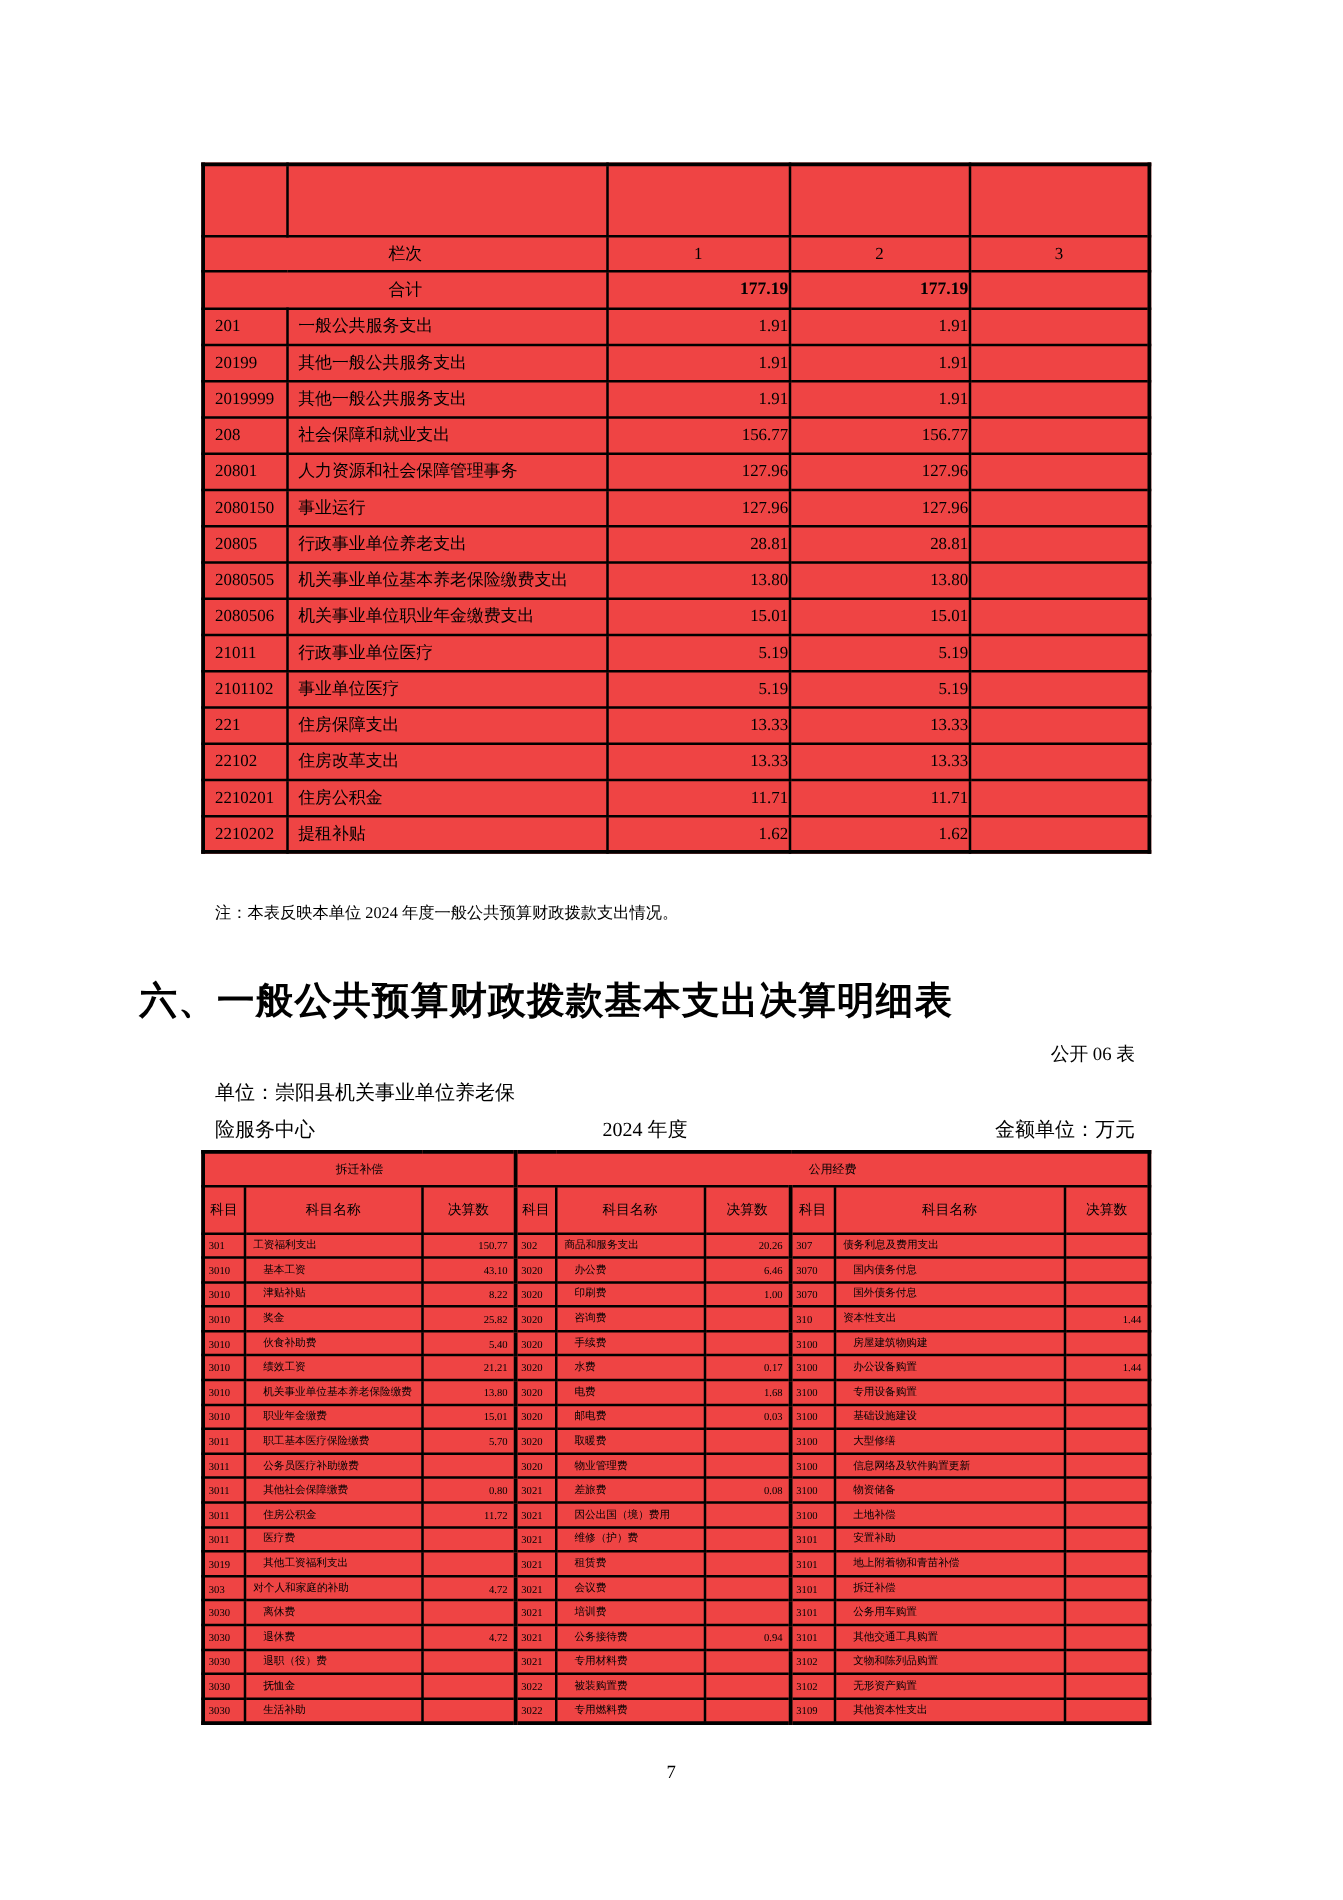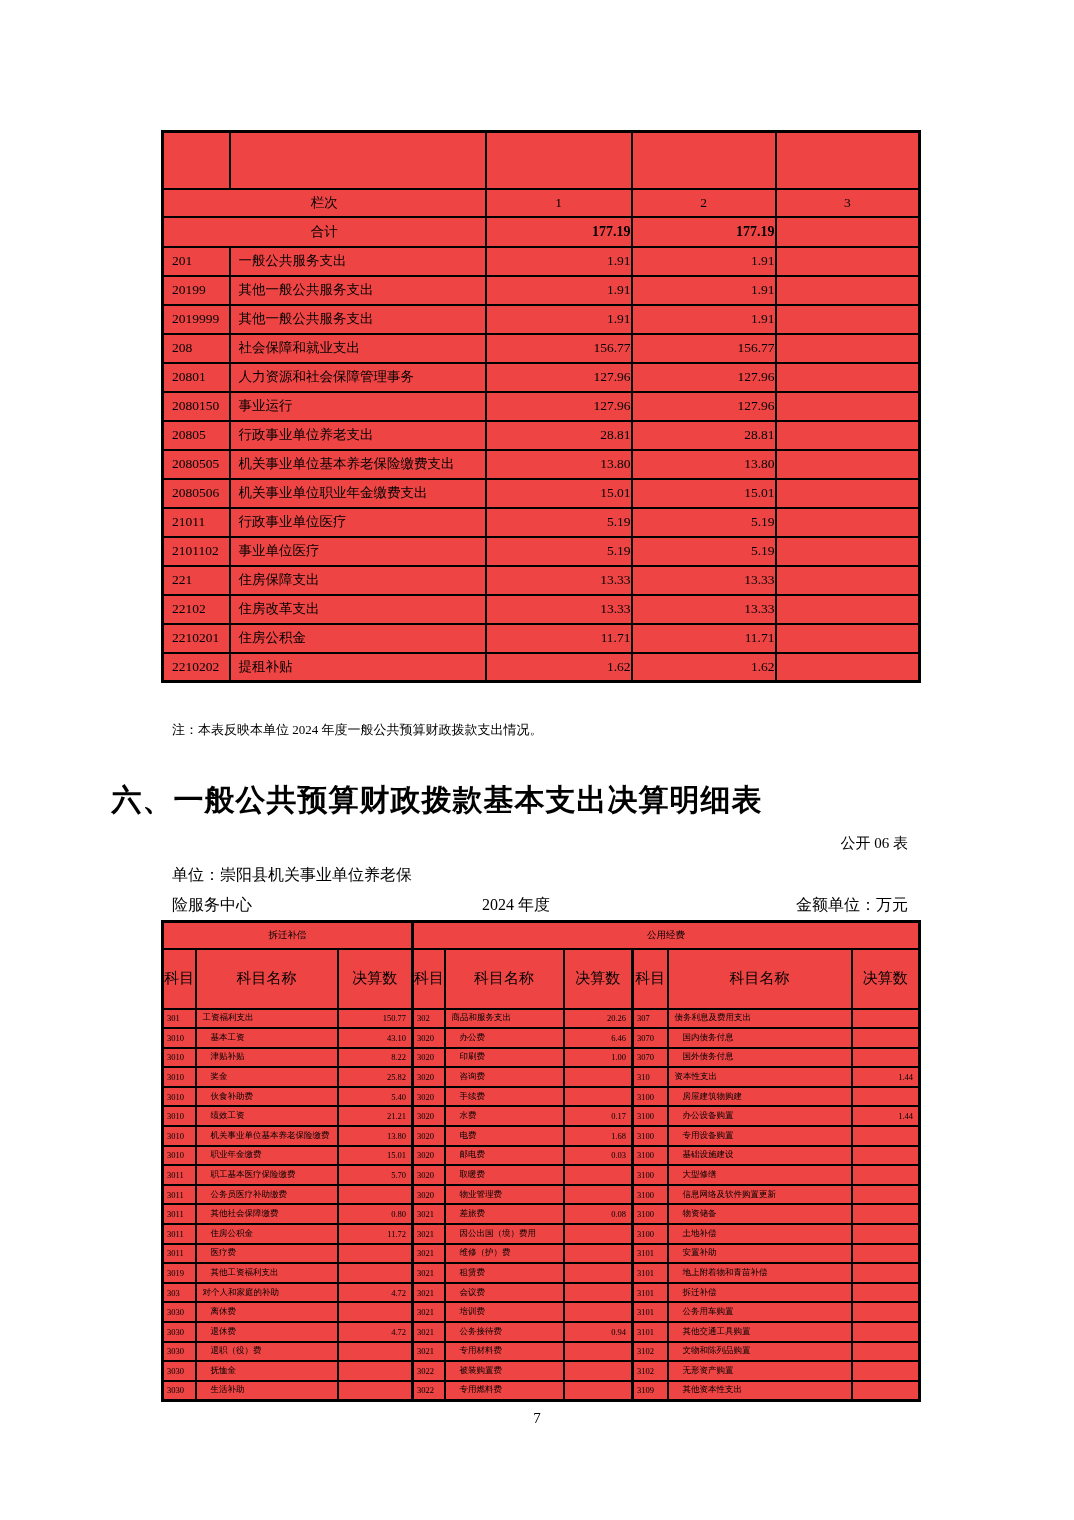--- a/index.html
+++ b/index.html
@@ -35,21 +35,21 @@
   #tcode { top:834px; right:166px; font-size:15px; }
   #meta { left:172px; top:860px; width:736px; display:flex; align-items:flex-end; font-size:16px; }
   #meta .unit { width:310px; line-height:30px; }
   #meta .year { width:190px; line-height:30px; }
   #meta .amount { flex:1; text-align:right; line-height:30px; }
 
   
   #t2 { left:161px; top:920px; width:757px; border:3px solid #000; }
   #t2 td { border:2px solid #000; overflow:hidden; white-space:nowrap; padding:0; font-size:8.5px; }
   #t2 tr.g td { height:27px; font-size:9.5px; text-align:center; }
-  #t2 tr.ch td { height:60px; font-size:15px; text-align:center; }
+  #t2 tr.ch td { height:38px; font-size:11px; text-align:center; }
   #t2 tr.dr td { height:19.6px; }
   #t2 td.kcode { padding-left:3px; text-align:left; }
   #t2 td.kname { padding-left:6px; text-align:left; }
   #t2 td.kname.sub { padding-left:14px; }
   #t2 td.knum { padding-right:5px; text-align:right; }
   #t2 td.gl { border-left:3px solid #000; }
 
   #pageno { left:0; top:1410px; width:1074px; text-align:center; font-size:15px; }
 </style>
 </head>

